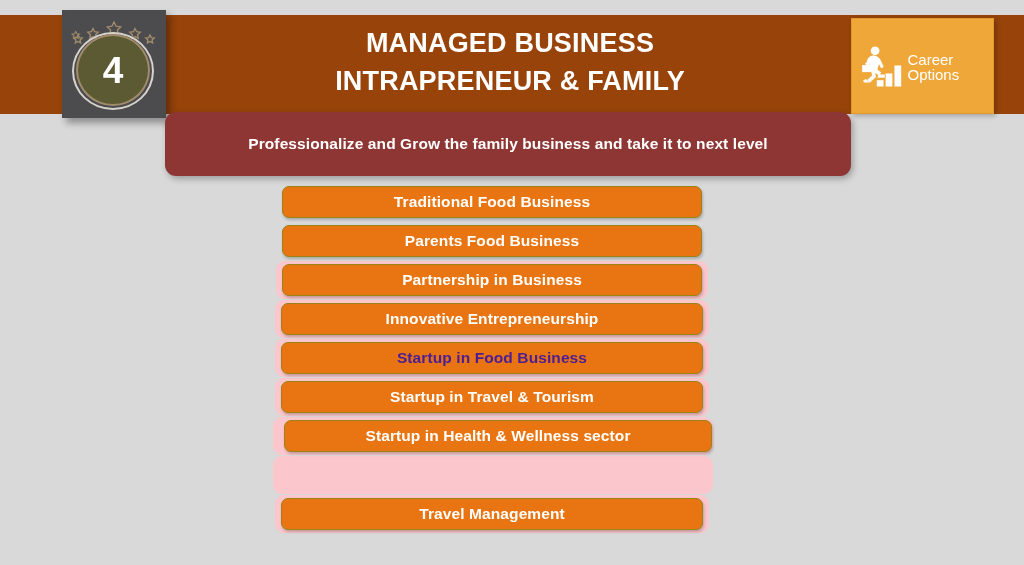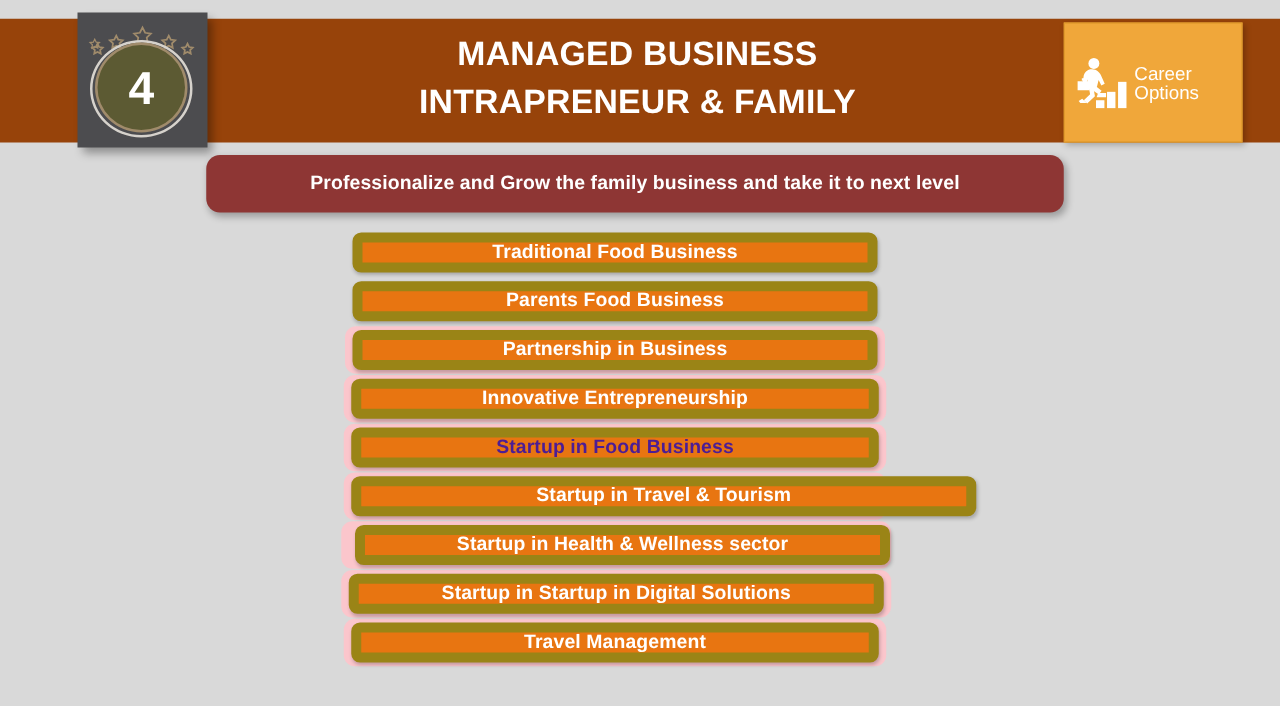--- a/index.html
+++ b/index.html
@@ -119,23 +119,23 @@
     color: #ffffff;
     font-size: 15px;
     line-height: 1;
     margin-top: 1px;
   }
 
   
   #subtitle-banner {
     position: absolute;
     left: 165px;
-    top: 124px;
+    top: 112px;
     width: 686px;
-    height: 46px;
+    height: 64px;
     background: #8e3634;
     border-radius: 11px;
     display: flex;
     align-items: center;
     justify-content: center;
     box-shadow: 2px 3px 6px rgba(0,0,0,0.28);
   }
   #subtitle-text {
     color: #ffffff;
     font-size: 15.5px;
@@ -153,21 +153,21 @@
   .option-row {
     position: relative;
     height: 39px;
     margin-bottom: 0px;
   }
   .option-pill {
     position: absolute;
     top: 0;
     height: 32px;
     background: #e87511;
-    border: 8px solid #0c4a6e;
+    border: 1px solid #0c4a6e;
     border-radius: 7px;
     box-sizing: border-box;
     display: flex;
     align-items: center;
     justify-content: center;
     color: #ffffff;
     font-size: 15.5px;
     font-weight: bold;
     letter-spacing: 0.1px;
     box-shadow: 1px 2px 3px rgba(0,0,0,0.22);
@@ -262,27 +262,26 @@
     <div class="option-row">
       <div class="option-glow" style="left: 275px; width: 434px; height: 38px; background: rgb(251, 198, 204);"></div>
       <div class="option-pill" style="left: 281px; width: 422px; background: rgb(232, 117, 17); border-color: rgb(154, 132, 22); color: rgb(255, 255, 255);">Innovative Entrepreneurship</div>
     </div>
     <div class="option-row">
       <div class="option-glow" style="left: 275px; width: 434px; height: 38px; background: rgb(251, 198, 204);"></div>
       <div class="option-pill" style="left: 281px; width: 422px; background: rgb(232, 117, 17); border-color: rgb(154, 132, 22); color: #4c1d95;">Startup in Food Business</div>
     </div>
     <div class="option-row">
       <div class="option-glow" style="left: 275px; width: 434px; height: 38px; background: rgb(251, 198, 204);"></div>
-      <div class="option-pill" style="left: 281px; width: 500px; background: rgb(232, 117, 17); border-color: rgb(154, 132, 22); color: rgb(255, 255, 255);">Startup in Travel &amp; Tourism</div>
+      <div class="option-pill" style="left: 281px; width: 422px; background: rgb(232, 117, 17); border-color: rgb(154, 132, 22); color: rgb(255, 255, 255);">Startup in Travel &amp; Tourism</div>
     </div>
     <div class="option-row">
       <div class="option-glow" style="left: 273px; width: 440px; height: 38px; background: rgb(251, 198, 204);"></div>
       <div class="option-pill" style="left: 284px; width: 428px; background: rgb(232, 117, 17); border-color: rgb(154, 132, 22); color: rgb(255, 255, 255);">Startup in Health &amp; Wellness sector</div>
     </div>
     <div class="option-row">
       <div class="option-glow" style="left: 273px; width: 440px; height: 38px; background: rgb(251, 198, 204);"></div>
-      <div class="option-pill" style="left: 279px; width: 428px; background: rgb(232, 117, 17); border-color: rgb(154, 132, 22); color: rgb(255, 255, 255);">Startup in Startup in Digital Solutions</div>
     </div>
     <div class="option-row">
       <div class="option-glow" style="left: 275px; width: 434px; height: 38px; background: rgb(251, 198, 204);"></div>
       <div class="option-pill" style="left: 281px; width: 422px; background: rgb(232, 117, 17); border-color: rgb(154, 132, 22); color: rgb(255, 255, 255);">Travel Management</div>
     </div>
   </div>
 
 </body></html>

